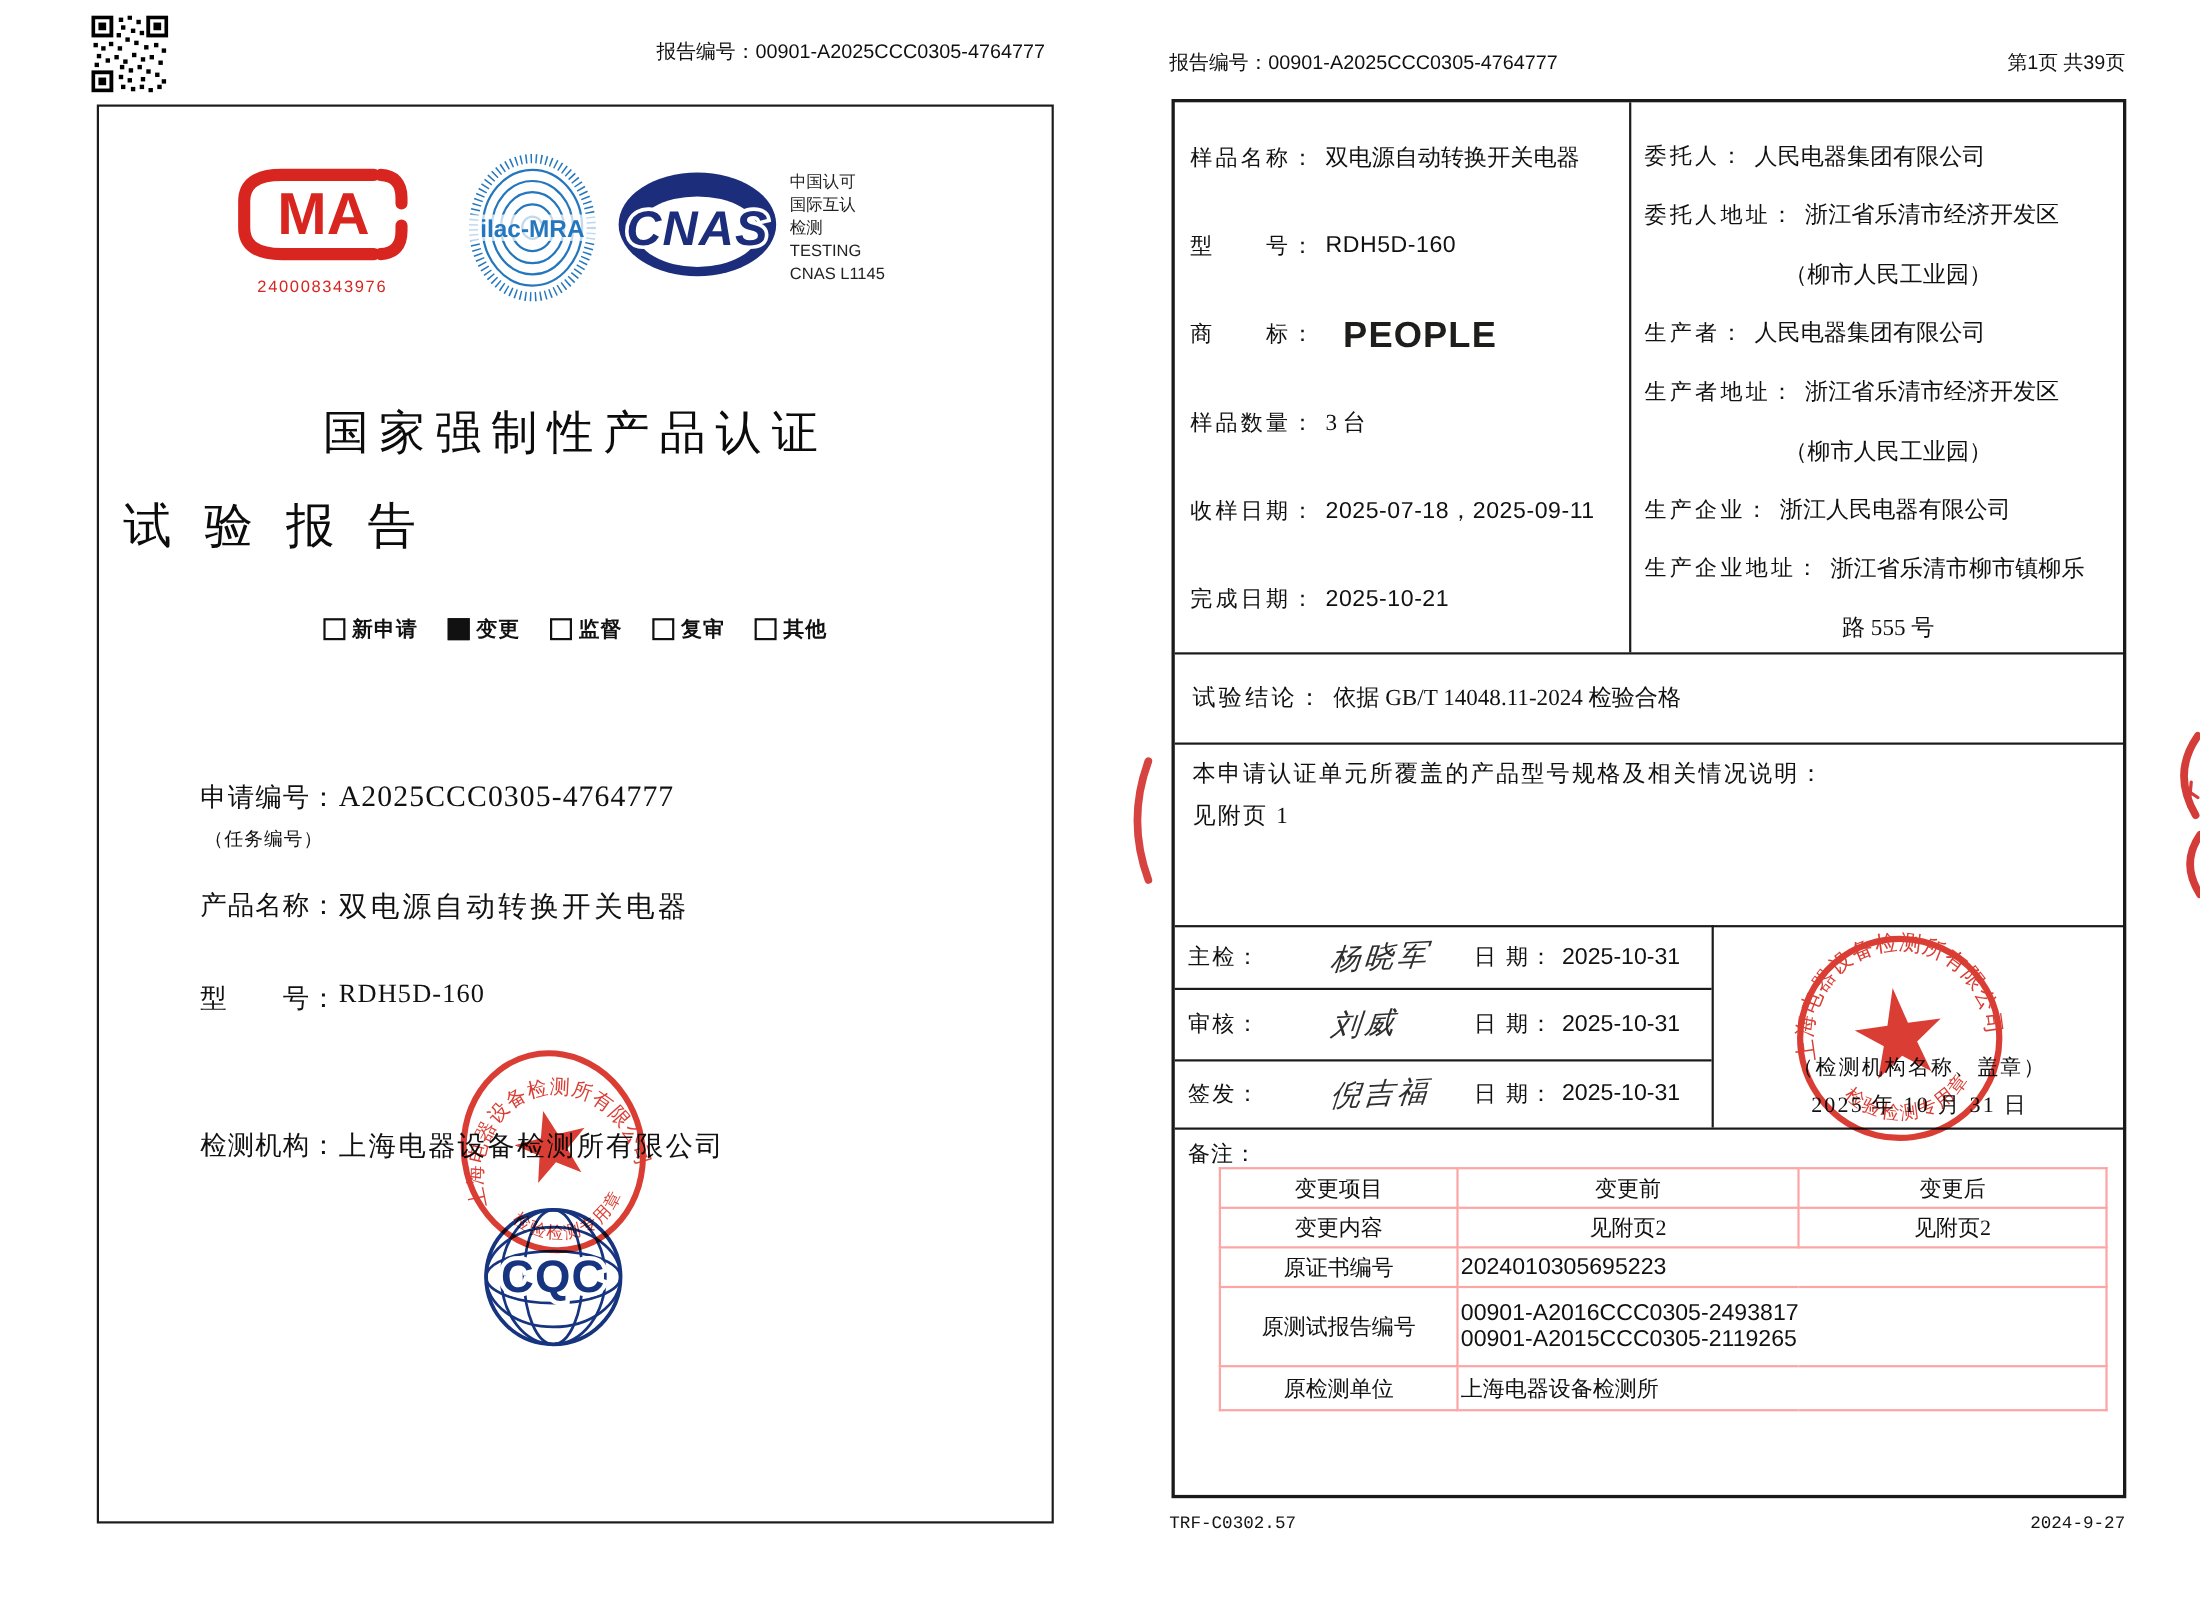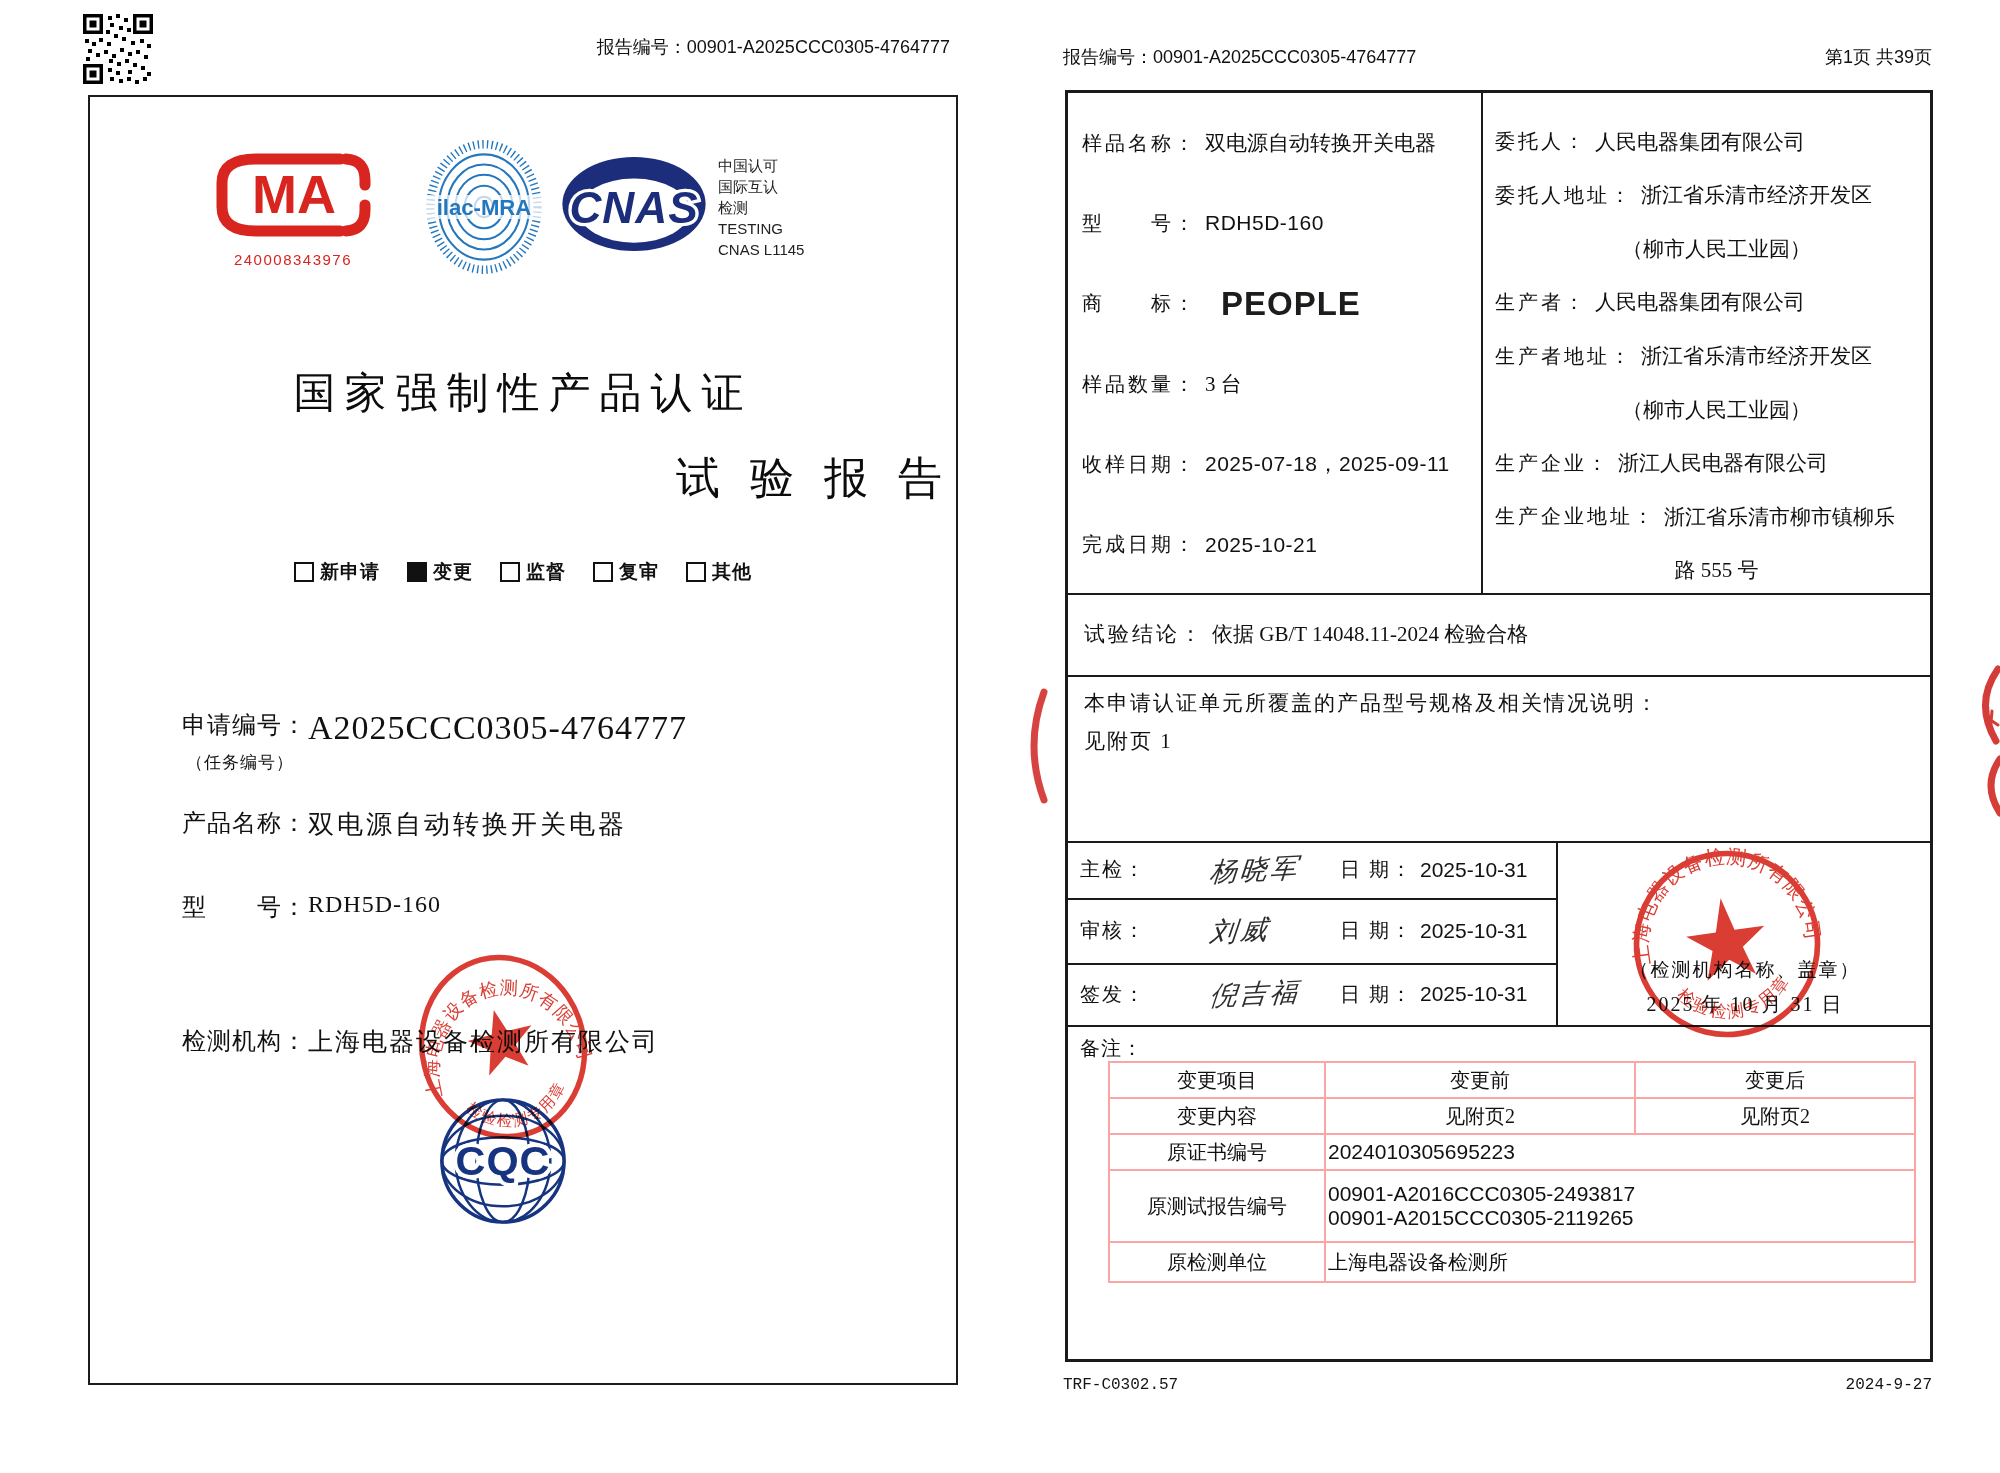--- a/index.html
+++ b/index.html
@@ -11,21 +11,21 @@
   .abs{position:absolute;}
 
   
   .report-no{font-family:"Liberation Sans","DejaVu Sans",sans-serif;font-size:18px;color:#101010;}
   .page-frame{left:88px;top:95px;width:866px;height:1286px;border:2px solid #1c1c1c;background:#fff;}
   .cma-num{color:#d8251f;font-size:15px;letter-spacing:1.5px;text-align:center;margin-top:4px;
     font-family:"Liberation Sans","DejaVu Sans",sans-serif;}
   .cnas-caption{font-size:15px;line-height:21px;color:#222;
     font-family:"Liberation Sans","DejaVu Sans",sans-serif;}
   .title1{left:0;top:268px;width:100%;text-align:center;font-size:42px;letter-spacing:9px;color:#0c0c0c;}
-  .title2{left:16px;top:352px;width:100%;text-align:right;font-size:44px;letter-spacing:30px;padding-left:18px;box-sizing:border-box;color:#0c0c0c;}
+  .title2{left:4px;top:352px;width:100%;text-align:left;font-size:44px;letter-spacing:30px;padding-left:18px;box-sizing:border-box;color:#0c0c0c;}
   .cbrow{left:0;top:462px;width:100%;display:flex;justify-content:center;gap:27px;align-items:center;}
   .cbitem{display:flex;align-items:center;font-weight:bold;}
   .cbbox{width:16px;height:16px;border:2px solid #111;display:inline-block;background:#fff;}
   .cbbox.filled{background:#111;}
   .cblabel{font-size:19px;margin-left:6px;letter-spacing:1px;}
   .fieldrow .flabel{position:absolute;left:92px;font-size:24px;letter-spacing:1px;}
   .fieldrow .fvalue{position:absolute;left:218px;}
   .fnote{left:96px;top:654px;font-size:17px;letter-spacing:1px;}
   .seal{mix-blend-mode:multiply;opacity:.9;}
 
@@ -176,21 +176,21 @@
       <span class="cblabel">复审</span>
     </span>
     <span class="cbitem">
       <span class="cbbox"></span>
       <span class="cblabel">其他</span>
     </span>
   </div>
 
   <div class="abs fieldrow" style="left:0;top:612px;width:100%;height:34px;">
     <span class="flabel">申请编号：</span>
-    <span class="fvalue" style="font-size:34px;letter-spacing:1px;">A2025CCC0305-4764777</span>
+    <span class="fvalue" style="font-size:27px;letter-spacing:1px;">A2025CCC0305-4764777</span>
   </div>
   <div class="abs fnote">（任务编号）</div>
   <div class="abs fieldrow" style="left:0;top:710px;width:100%;height:36px;">
     <span class="flabel">产品名称：</span>
     <span class="fvalue" style="font-size:26px;letter-spacing:3px;">双电源自动转换开关电器</span>
   </div>
   <div class="abs fieldrow" style="left:0;top:794px;width:100%;height:34px;">
     <span class="flabel">型　　号：</span>
     <span class="fvalue" style="font-size:24px;letter-spacing:1px;">RDH5D-160</span>
   </div>

